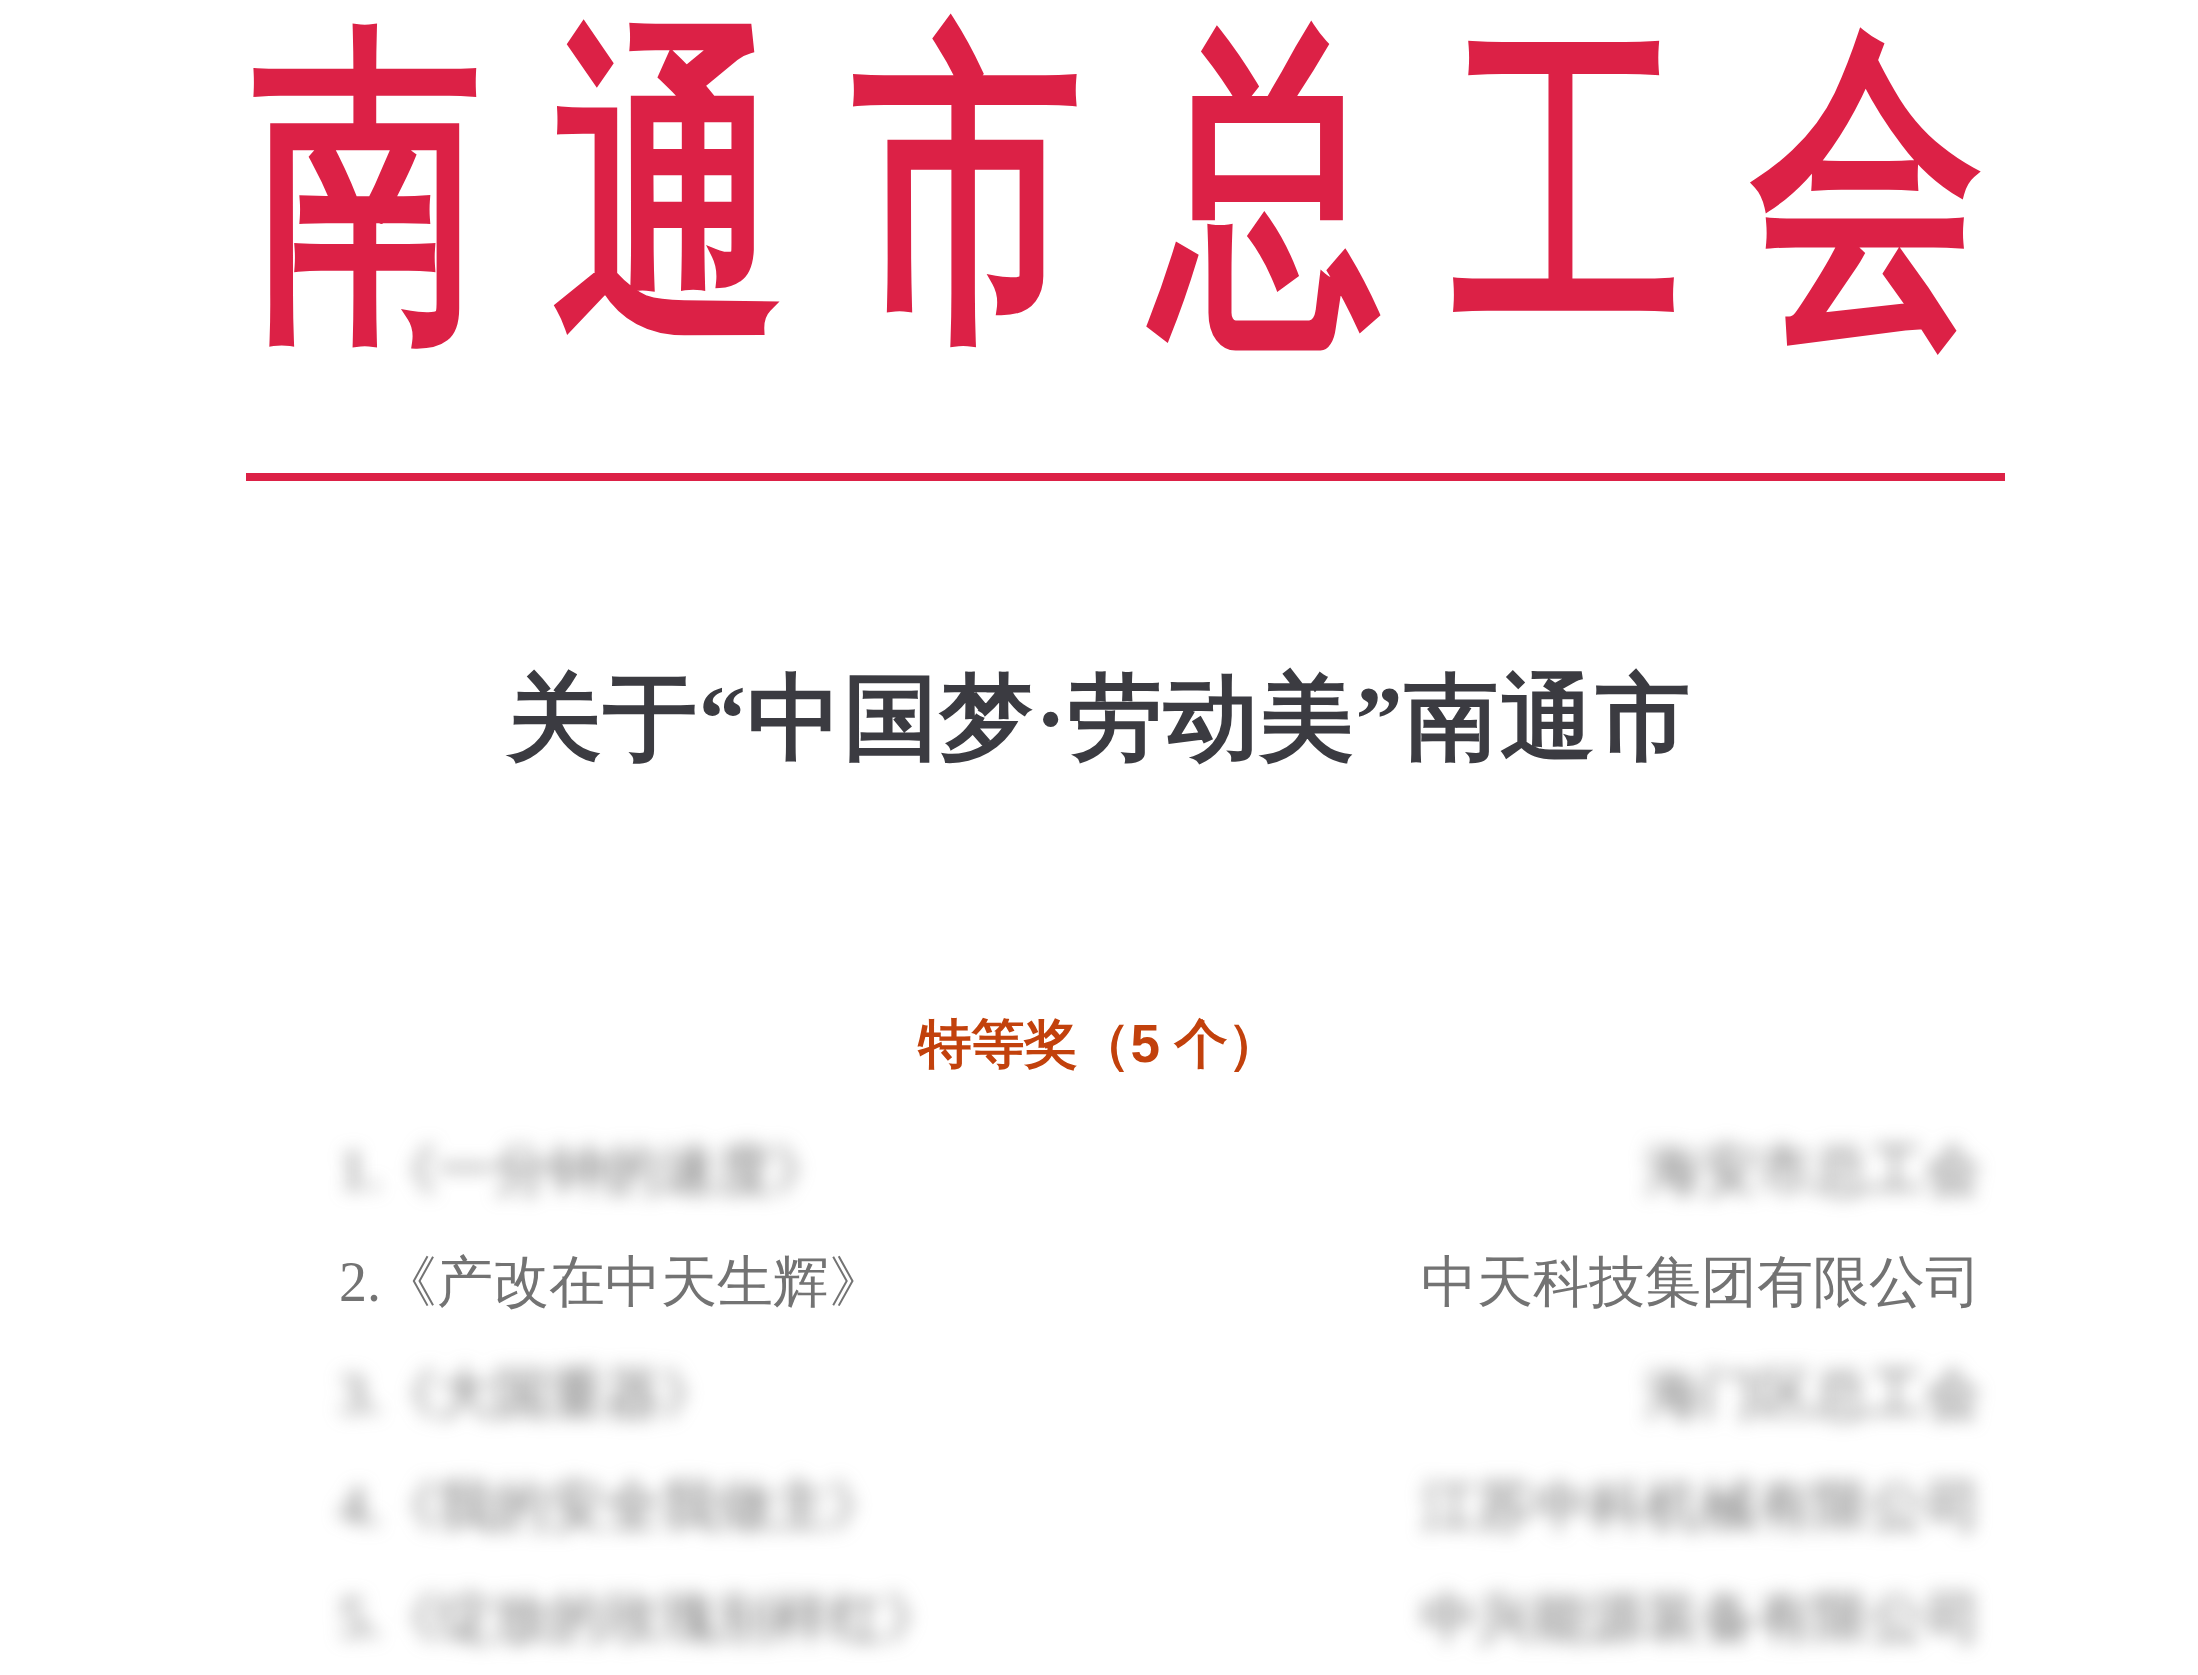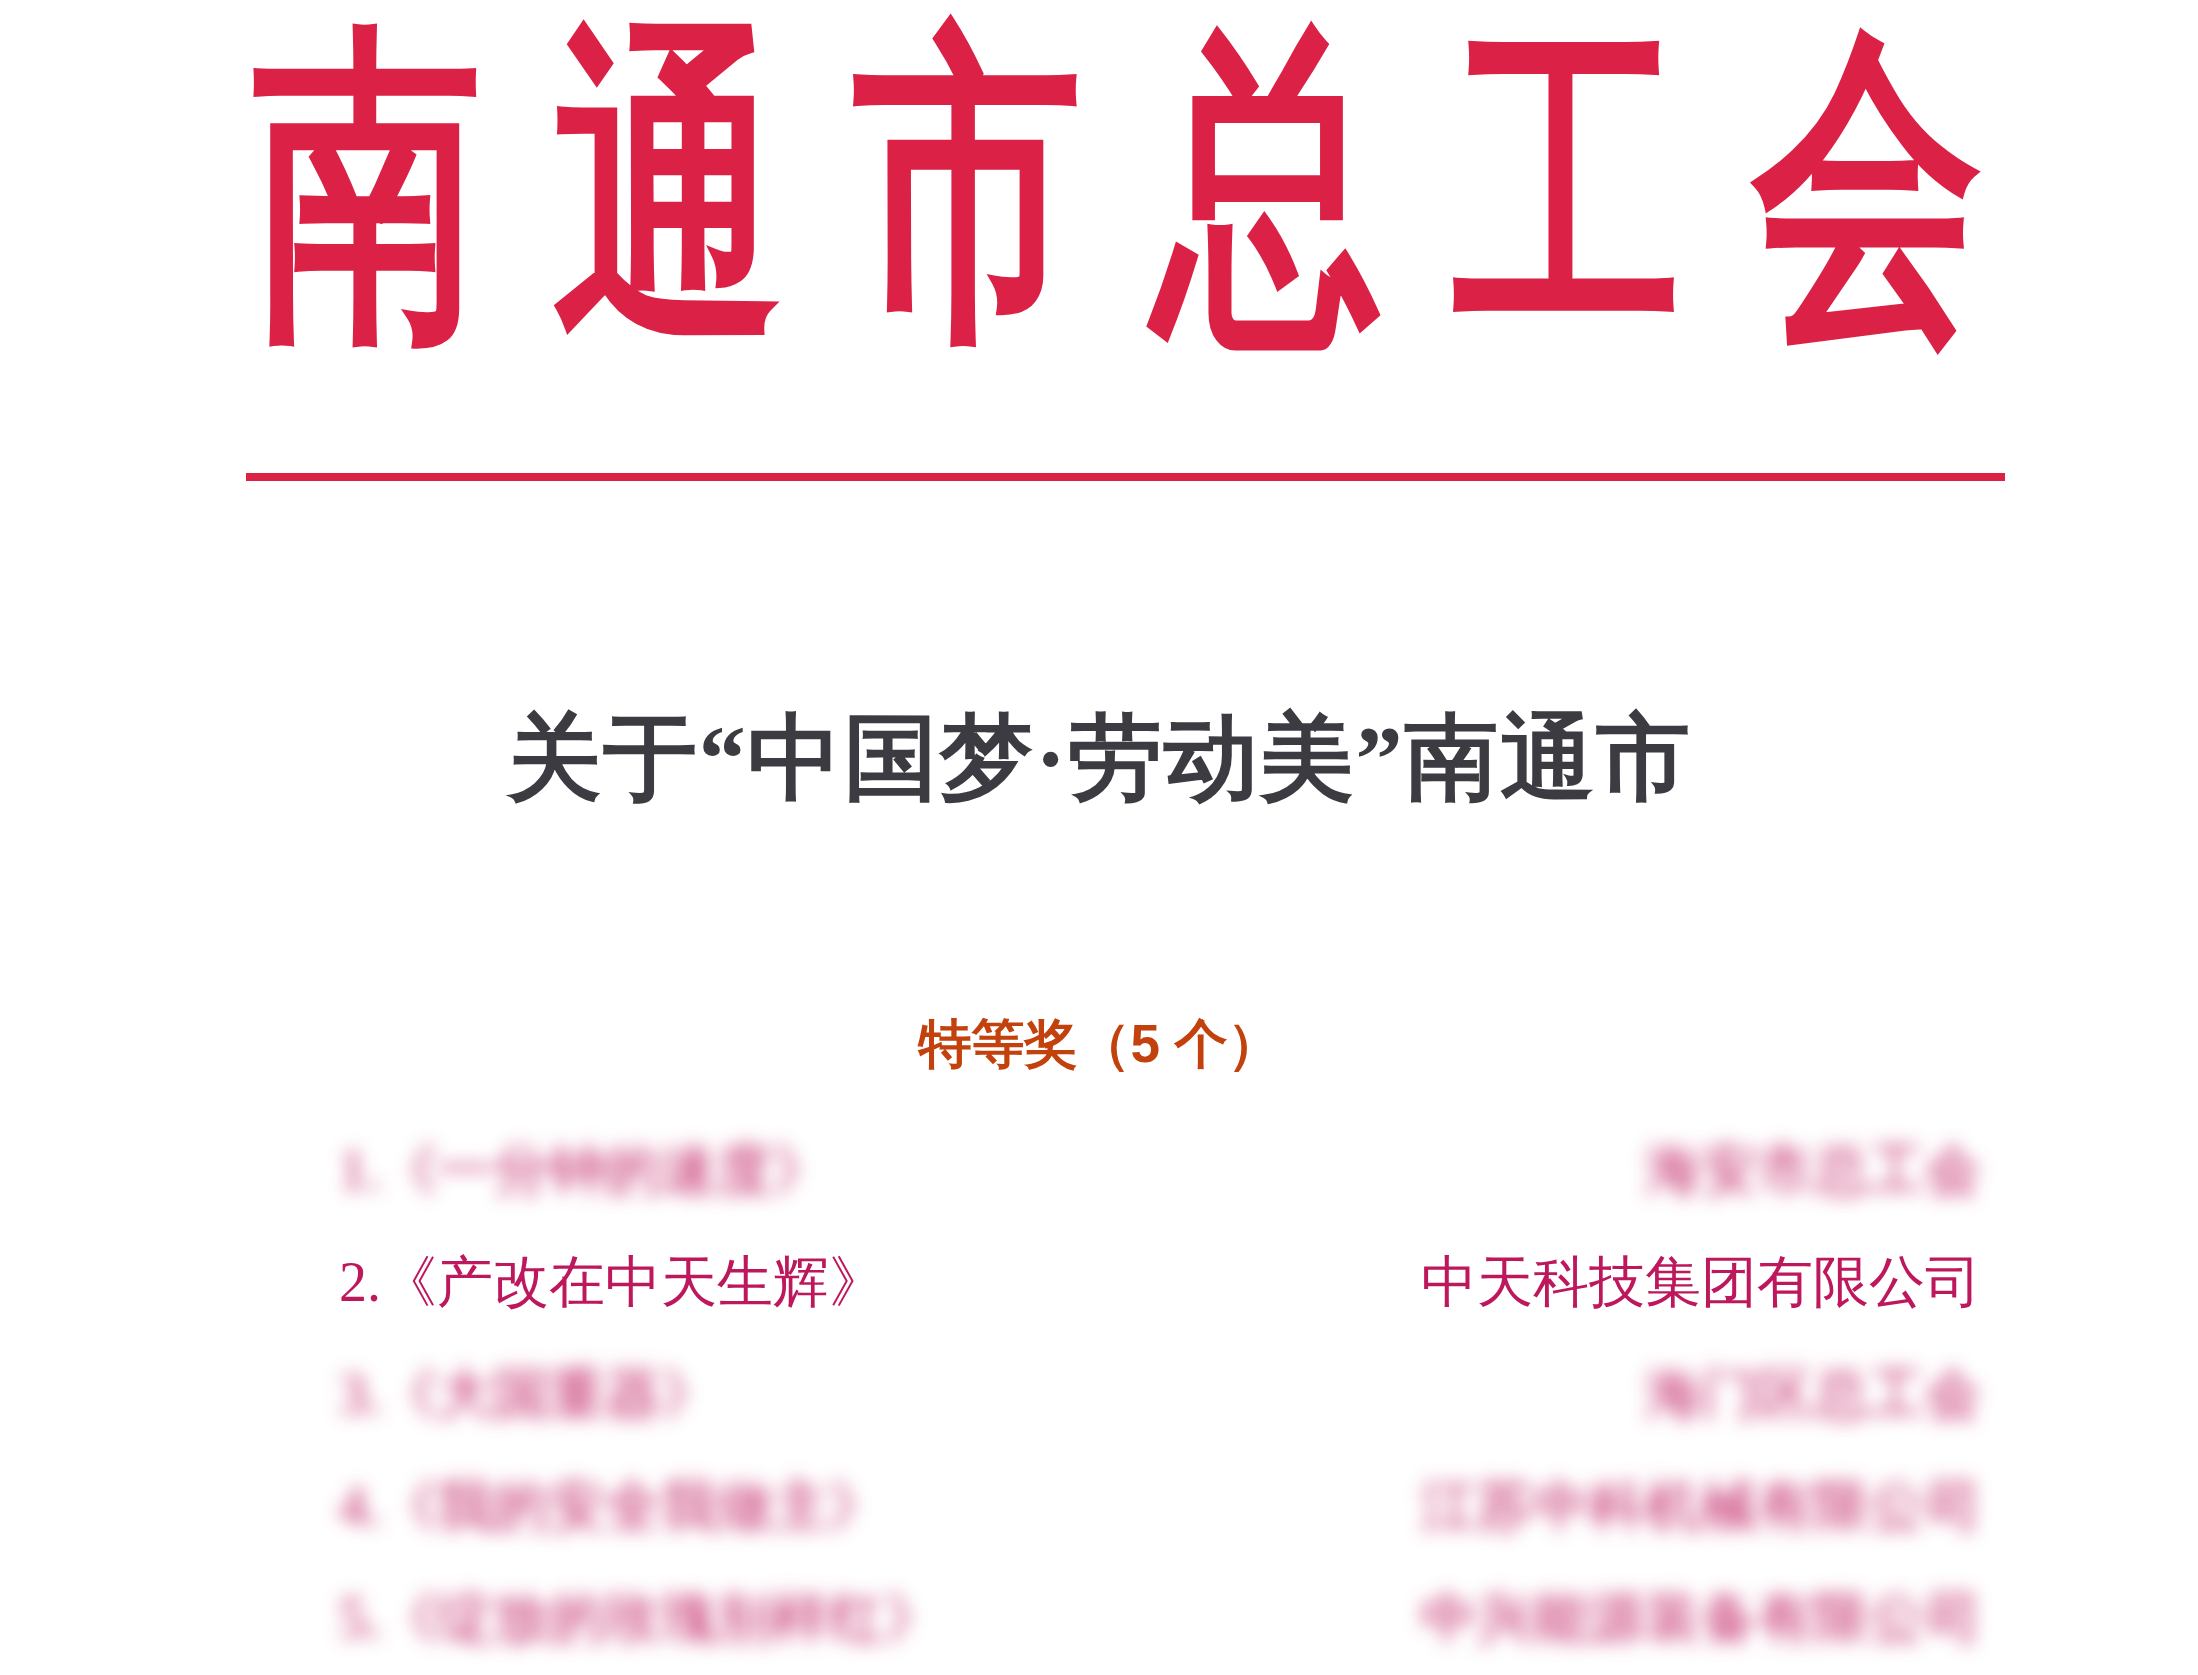--- a/index.html
+++ b/index.html
@@ -49,21 +49,20 @@
     position: absolute;
     left: 0;
     right: 0;
     top: 658px;
     text-align: center;
     color: #3b3b41;
     font-weight: bold;
     font-size: 94px;
     line-height: 1.28;
     letter-spacing: 1.8px;
-    margin-top: 40px;
   }
 
   
   .tier-heading {
     position: absolute;
     left: 0;
     right: 0;
     top: 1009px;
     text-align: center;
     font-family: "Liberation Sans", sans-serif;
@@ -79,21 +78,21 @@
     top: 1138px;
     width: 1642px;
   }
   .award-row {
     display: flex;
     justify-content: space-between;
     align-items: flex-start;
     height: 112px;
     font-size: 56px;
     line-height: 1.15;
-    color: #be185d;
+    color: #737373;
   }
   .award-work { text-align: left; white-space: nowrap; }
   .award-org  { text-align: right; white-space: nowrap; }
   .blurred { filter: blur(8.9px); }
 </style>
 </head>
 <body>
 
 <div class="page">
 

